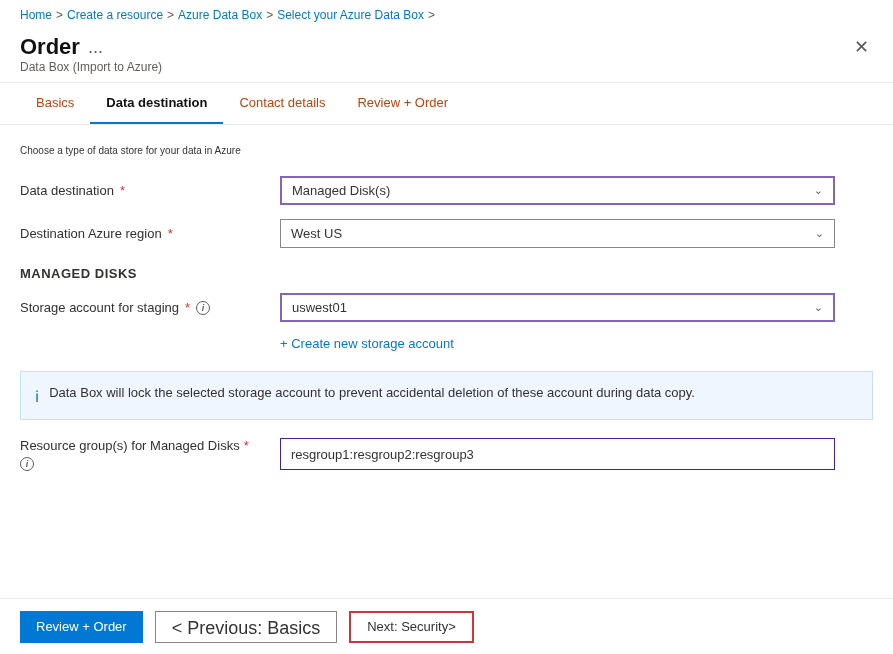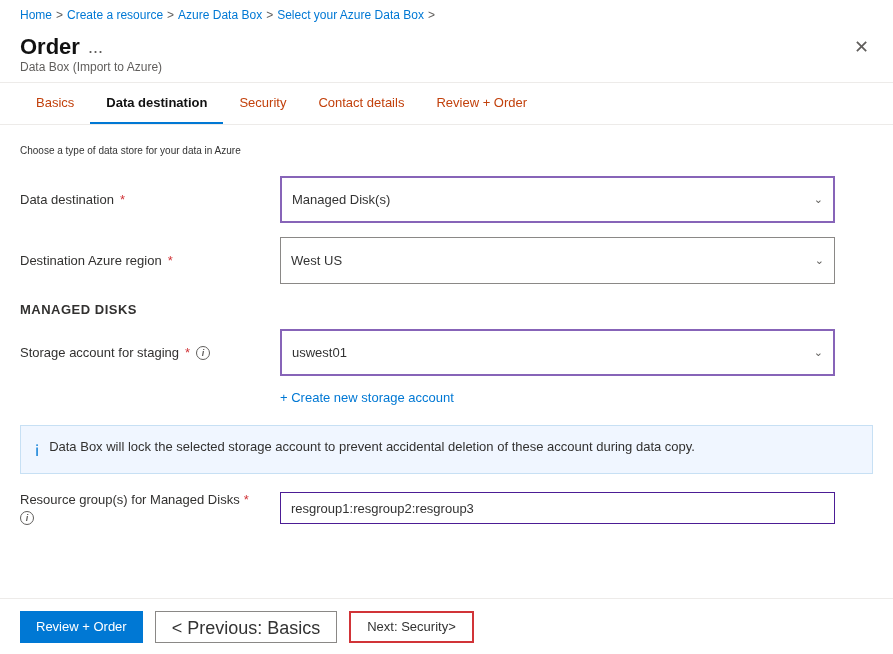--- a/index.html
+++ b/index.html
@@ -134,21 +134,21 @@
       color: #605e5c;
       cursor: help;
       font-style: italic;
       font-weight: bold;
     }
 
     
     .dropdown {
       flex: 1;
       max-width: 555px;
-      height: 47px;
+      height: 29px;
       border: 1px solid #8a8886;
       background: #fff;
       display: flex;
       align-items: center;
       justify-content: space-between;
       padding: 0 10px;
       cursor: pointer;
       position: relative;
     }
     .dropdown.highlighted {
@@ -307,21 +307,20 @@
       <span class="page-ellipsis">...</span>
     </div>
     <span class="page-subtitle">Data Box (Import to Azure)</span>
   </div>
   <button class="close-btn">✕</button>
 </div>
 
 <div class="tabs">
   <div class="tab">Basics</div>
   <div class="tab active">Data destination</div>
-  <div class="tab">Security</div>
   <div class="tab">Contact details</div>
   <div class="tab">Review + Order</div>
 </div>
 
 <div class="main-content">
   <p class="section-description">Choose a type of data store for your data in Azure</p>
 
   
   <div class="form-row">
     <div class="form-label">

